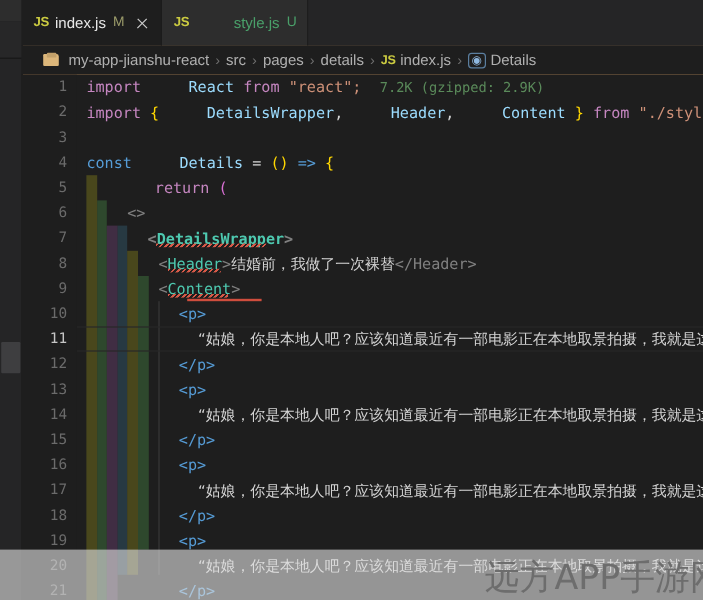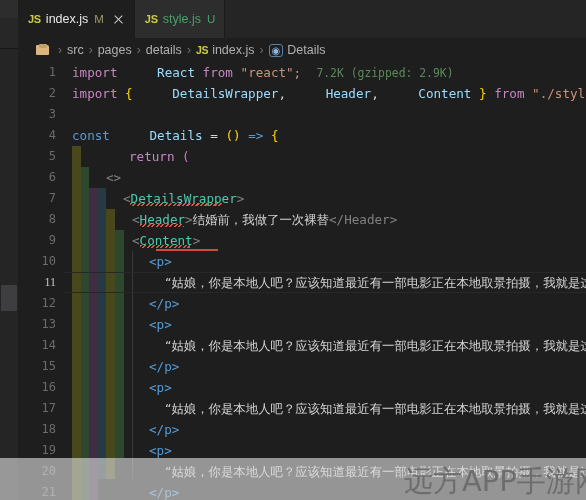--- a/index.html
+++ b/index.html
@@ -77,21 +77,21 @@
   }
   .tab .js-badge {
     color: #cbcb41;
     font-family: "Liberation Sans", sans-serif;
     font-size: 11px;
     font-weight: 700;
     letter-spacing: -0.3px;
   }
   .tab .tab-title { font-size: 12.5px; }
   .tab.active .tab-title { color: #e8e8e8; }
-  .tab.inactive .tab-title { color: #4aa06a; }
+  .tab.inactive .tab-title { color: #4aa06a; margin-left: 32px; }
   .tab .git-flag {
     font-size: 11.5px;
     color: #9b9b6a;
     margin-left: 1px;
   }
   .tab.inactive .git-flag { color: #4aa06a; }
   .tab .close-x {
     margin-left: 3px;
     width: 13px; height: 13px;
     position: relative;
@@ -184,21 +184,21 @@
     position: absolute;
     right: 8px;
     width: 38px;
     text-align: right;
     font-family: "DejaVu Sans Mono", monospace;
     font-size: 12px;
     color: #6b6b6b;
     line-height: 21px;
     height: 21px;
   }
-  .lnum.current { color: #c6c6c6; font-family: Liberation Serif, serif; }
+  .lnum.current { color: #c6c6c6; }
 
   .codearea {
     position: absolute;
     left: 46px; top: 0;
     width: 522px; height: 438px;
   }
   .code-line {
     position: absolute;
     left: 0;
     height: 21px;
@@ -307,20 +307,21 @@
     <div class="tab inactive">
       <span class="js-badge">JS</span>
       <span class="tab-title">style.js</span>
       <span class="git-flag">U</span>
     </div>
     <div class="tab-fill"></div>
   </div>
 
   <div class="breadcrumb">
     <span class="bc-folder"></span>
+    <span class="bc-item">my-app-jianshu-react</span>
     <span class="bc-sep">›</span>
     <span class="bc-item">src</span>
     <span class="bc-sep">›</span>
     <span class="bc-item">pages</span>
     <span class="bc-sep">›</span>
     <span class="bc-item">details</span>
     <span class="bc-sep">›</span>
     <span class="bc-js">JS</span>
     <span class="bc-item">index.js</span>
     <span class="bc-sep">›</span>
@@ -369,21 +370,21 @@
       <div class="code-line" style="top:0px; left:8px;"><span class="kw">import</span> <span class="var">React</span> <span class="kw">from</span> <span class="str">"react";</span>  <span class="inlay">7.2K (gzipped: 2.9K)</span></div>
 
       <div class="code-line" style="top:21px; left:8px;"><span class="kw">import</span> <span class="brace-y">{</span> <span class="var">DetailsWrapper</span><span class="punc">,</span> <span class="var">Header</span><span class="punc">,</span> <span class="var">Content</span> <span class="brace-y">}</span> <span class="kw">from</span> <span class="str">"./style";</span></div>
 
       <div class="code-line" style="top:63px; left:8px;"><span class="kw2">const</span> <span class="var">Details</span> <span class="punc">=</span> <span class="brace-y">()</span> <span class="kw2">=&gt;</span> <span class="brace-y">{</span></div>
 
       <div class="code-line" style="top:84px; left:25px;margin-left:40px;"><span class="kw">return</span> <span class="brace-p">(</span></div>
 
       <div class="code-line" style="top:105px; left:42px;"><span class="angle">&lt;&gt;</span></div>
 
-      <div class="code-line" style="top:126px; left:59px;"><span class="angle">&lt;</span><span class="tag">DetailsWrapper</span><span class="angle">&gt;</span></div>
+      <div class="code-line" style="top:126px; left:59px;font-weight:bold;"><span class="angle">&lt;</span><span class="tag">DetailsWrapper</span><span class="angle">&gt;</span></div>
       <div class="squig" style="left:66px; top:141px; width:92px;"></div>
 
       <div class="code-line" style="top:147px; left:68px;"><span class="angle">&lt;</span><span class="tag">Header</span><span class="angle">&gt;</span><span class="cntext">结婚前，我做了一次裸替</span><span class="angle">&lt;/Header&gt;</span></div>
       <div class="squig" style="left:76px; top:162px; width:44px;"></div>
 
       <div class="code-line" style="top:168px; left:68px;"><span class="angle">&lt;</span><span class="tag">Content</span><span class="angle">&gt;</span></div>
       <div class="squig" style="left:76px; top:183px; width:50px;"></div>
 
       <div class="code-line" style="top:189px; left:85px;"><span class="tag2">&lt;p&gt;</span></div>
       <div class="squig flat" style="left:92px; top:187px; width:62px;"></div>

